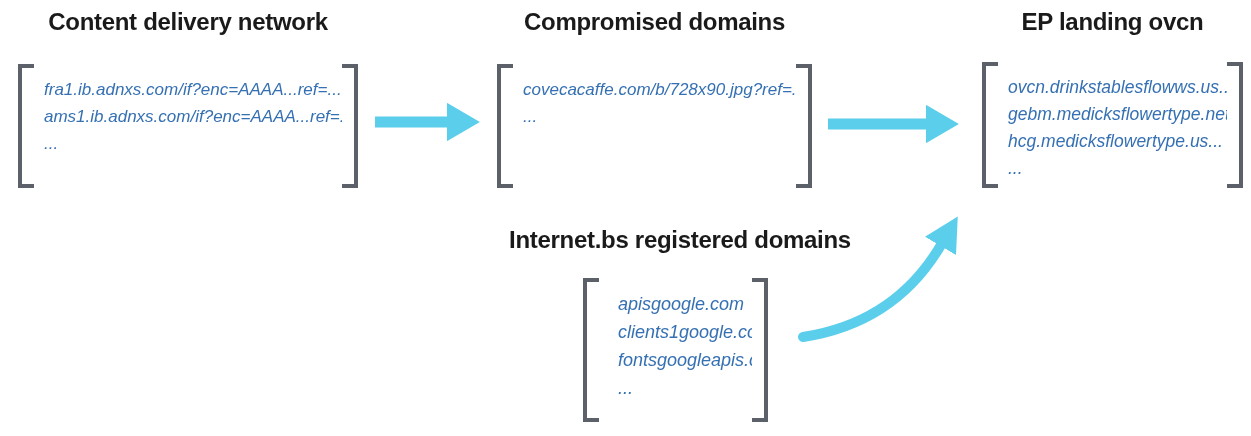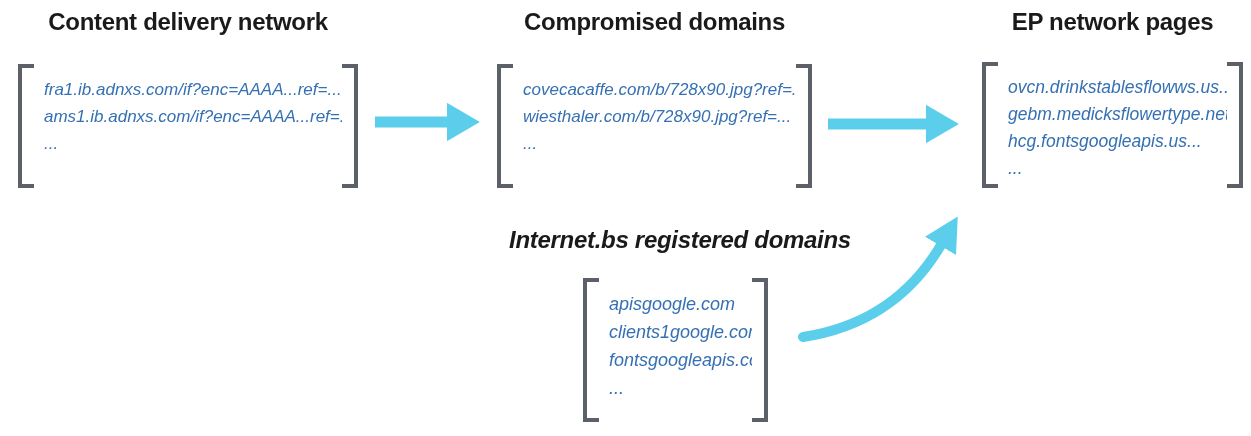--- a/index.html
+++ b/index.html
@@ -55,64 +55,63 @@
     padding: 12px 0 0 10px;
     overflow: hidden;
   }
   .domain-line {
     font-size: 17px;
     font-style: italic;
     color: var(--domain-color);
     line-height: 27px;
     white-space: nowrap;
   }
-  .box-registered .domain-line { line-height: 28px; font-size: 18px; }
+  .box-registered .domain-line { line-height: 28px; font-size: 18px; margin-left: 9px; }
   .box-landing .domain-line { font-size: 17.5px; }
   .arrow-svg {
     position: absolute;
     color: var(--arrow-color);
     display: block;
   }
 </style>
 </head>
 <body>
 
 <div class="canvas">
 
   <div class="group-title" style="left:497px; top:8px; width:315px;">Compromised domains</div>
   <div class="group-title" style="left:18px; top:8px; width:340px;">Content delivery network</div>
-  <div class="group-title" style="left:982px; top:8px; width:261px;">EP network pages</div>
-  <div class="group-title" style="left:480px; top:226px; width:400px;font-style:italic;">Internet.bs registered domains</div>
+  <div class="group-title" style="left:982px; top:8px; width:261px;">EP landing ovcn</div>
+  <div class="group-title" style="left:480px; top:226px; width:400px;">Internet.bs registered domains</div>
 
   <div class="bracket-box box-cdn" style="left:18px; top:64px; width:340px; height:124px;">
     <div class="bracket left"></div>
     <div class="domain-list">
       <div class="domain-line">fra1.ib.adnxs.com/if?enc=AAAA...ref=...</div>
       <div class="domain-line">ams1.ib.adnxs.com/if?enc=AAAA...ref=...</div>
       <div class="domain-line">...</div>
     </div>
     <div class="bracket right"></div>
   </div>
 
   <div class="bracket-box box-compromised" style="left:497px; top:64px; width:315px; height:124px;">
     <div class="bracket left"></div>
     <div class="domain-list">
       <div class="domain-line">covecacaffe.com/b/728x90.jpg?ref=...</div>
-      <div class="domain-line">wiesthaler.com/b/728x90.jpg?ref=...</div>
       <div class="domain-line">...</div>
     </div>
     <div class="bracket right"></div>
   </div>
 
   <div class="bracket-box box-landing" style="left:982px; top:62px; width:261px; height:126px;">
     <div class="bracket left"></div>
     <div class="domain-list">
       <div class="domain-line">ovcn.drinkstablesflowws.us...</div>
       <div class="domain-line">gebm.medicksflowertype.net...</div>
-      <div class="domain-line">hcg.fontsgoogleapis.us...</div>
+      <div class="domain-line">hcg.medicksflowertype.us...</div>
       <div class="domain-line">...</div>
     </div>
     <div class="bracket right"></div>
   </div>
 
   <div class="bracket-box box-registered" style="left:583px; top:278px; width:185px; height:144px;">
     <div class="bracket left"></div>
     <div class="domain-list">
       <div class="domain-line">apisgoogle.com</div>
       <div class="domain-line">clients1google.com</div>

